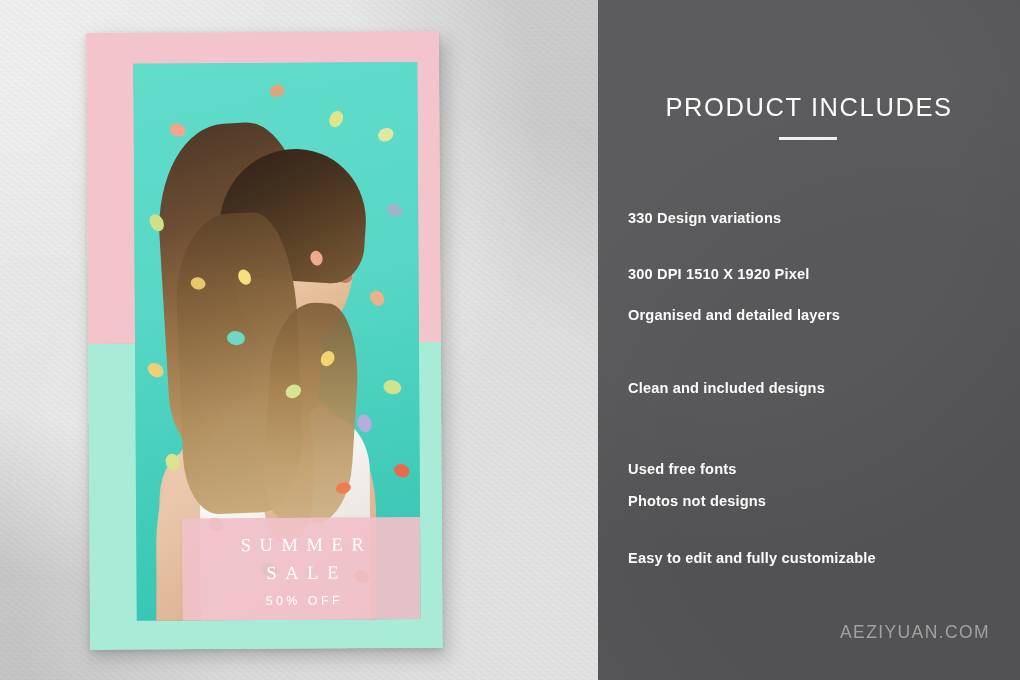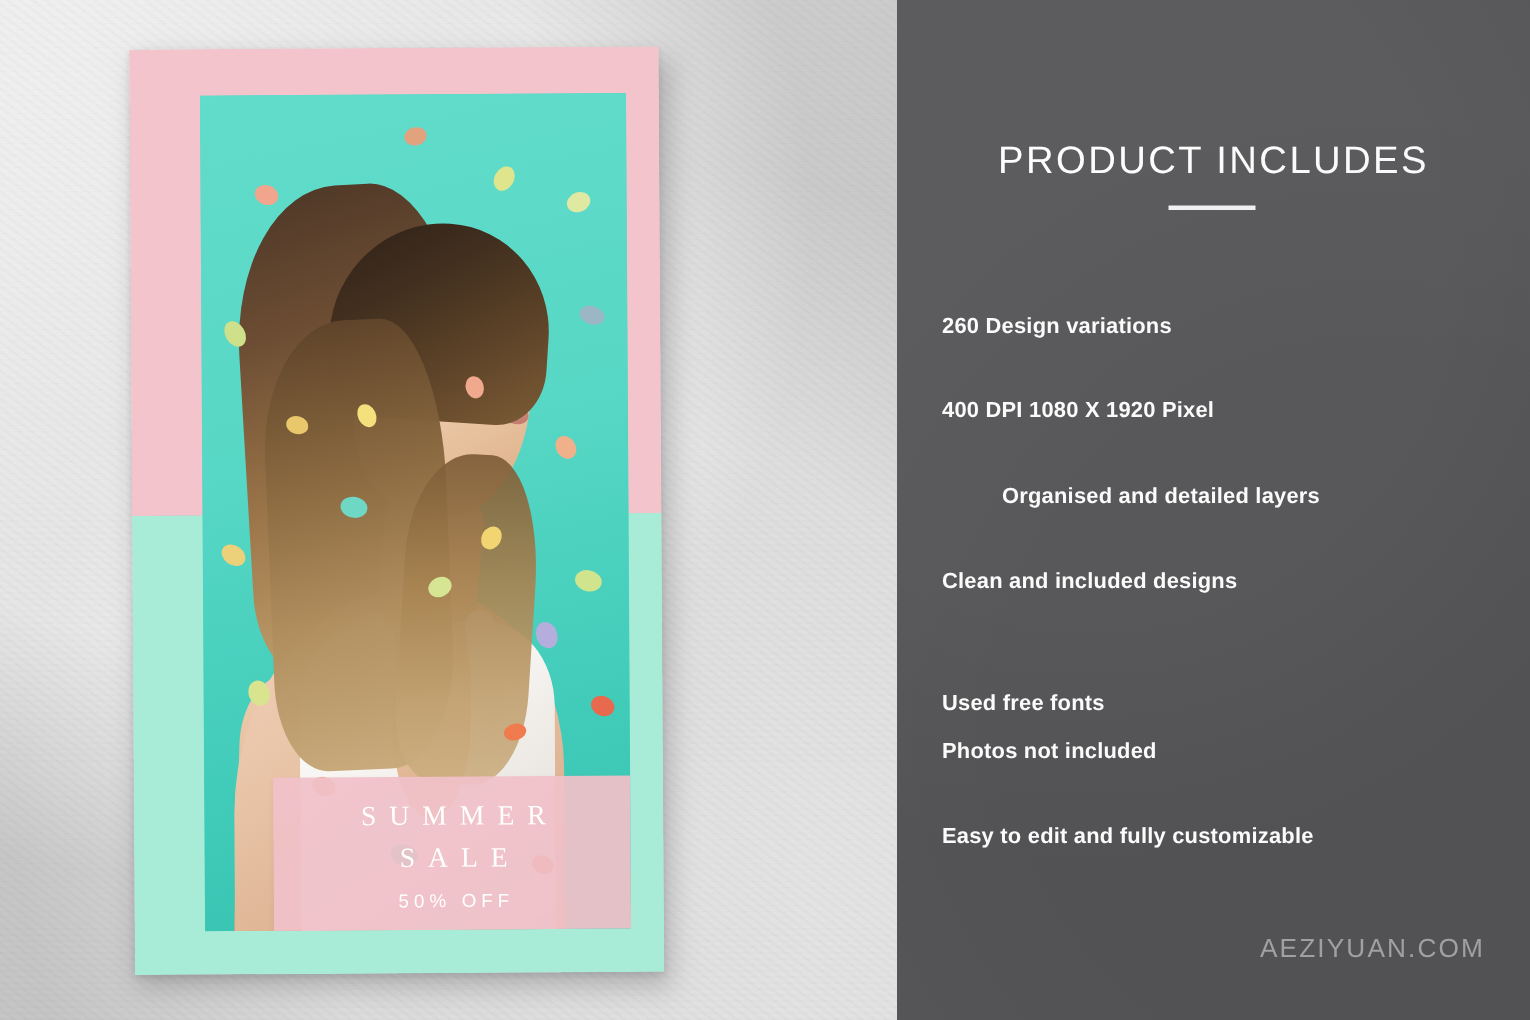--- a/index.html
+++ b/index.html
@@ -296,22 +296,22 @@
     </div>
   </div>
 
   <div class="right-panel">
     <div class="panel-title">PRODUCT INCLUDES</div>
     <div class="title-rule"></div>
     <div class="watermark">AEZIYUAN.COM</div>
   </div>
 
   <div class="feature-list">
-    <div class="feature-item" style="top:210px;">260 Design variations</div>
-    <div class="feature-item" style="top:266px;">400 DPI 1080 X 1920 Pixel</div>
-    <div class="feature-item" style="top:323px;margin-left:40px;">Organised and detailed layers</div>
+    <div class="feature-item" style="top:210px;">330 Design variations</div>
+    <div class="feature-item" style="top:266px;">300 DPI 1510 X 1920 Pixel</div>
+    <div class="feature-item" style="top:307px;">Organised and detailed layers</div>
     <div class="feature-item" style="top:380px;">Clean and included designs</div>
     <div class="feature-item" style="top:461px;">Used free fonts</div>
-    <div class="feature-item" style="top:493px;">Photos not included</div>
+    <div class="feature-item" style="top:493px;">Photos not designs</div>
     <div class="feature-item" style="top:550px;">Easy to edit and fully customizable</div>
   </div>
 
 </div>
 
 </body></html>

